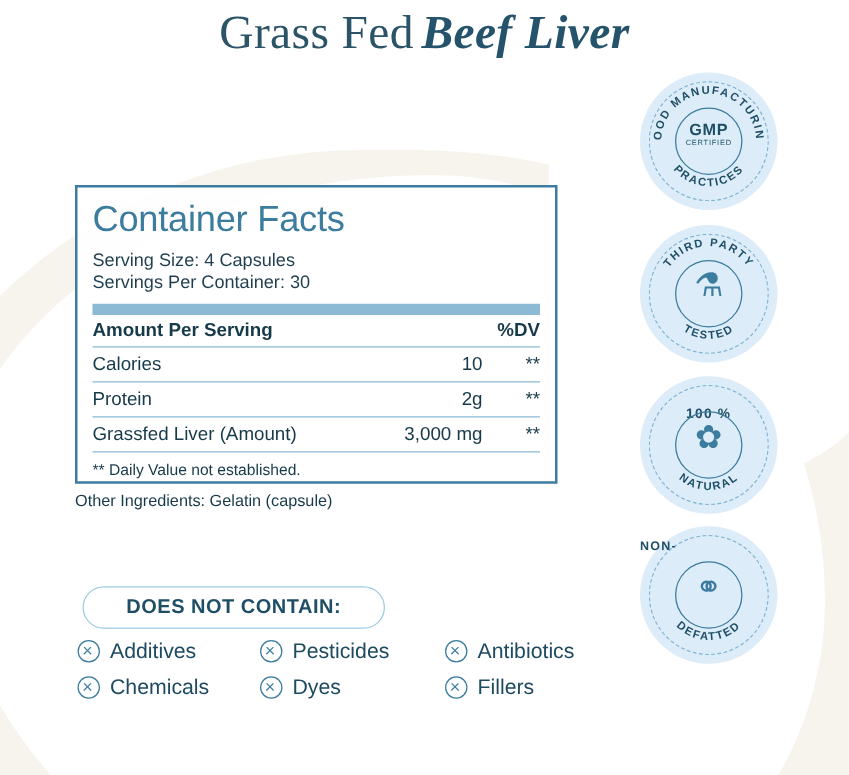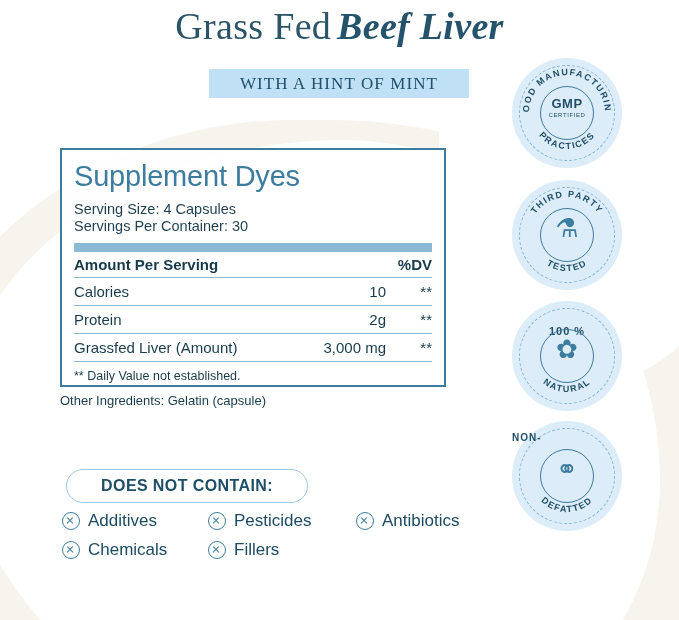--- a/index.html
+++ b/index.html
@@ -313,24 +313,23 @@
   <div class="bg-white-curve"></div>
   <div class="bg-white-right"></div>
 </div>
 
 <div class="page">
 
   <div class="title">
     <span class="reg">Grass Fed</span><span class="em">Beef Liver</span>
   </div>
 
-  <div class="hint-badge">WITH A HINT OF MINT</div>
 
   <div class="facts">
-    <div class="facts-title">Supplement Dyes</div>
+    <div class="facts-title">Container Facts</div>
     <div class="facts-serv">Serving Size: 4 Capsules</div>
     <div class="facts-serv">Servings Per Container: 30</div>
     <div class="bar"></div>
 
     <div class="hdr-row">
       <span class="aps">Amount Per Serving</span>
       <span class="dv">%DV</span>
     </div>
 
     <div class="nut-row">
@@ -371,20 +370,24 @@
       </div>
       <div class="dnc-item c3">
         <span class="x-circle"></span>
         <span>Antibiotics</span>
       </div>
     </div>
     <div class="dnc-row">
       <div class="dnc-item c1">
         <span class="x-circle"></span>
         <span>Chemicals</span>
+      </div>
+      <div class="dnc-item c2">
+        <span class="x-circle"></span>
+        <span>Dyes</span>
       </div>
       <div class="dnc-item c3">
         <span class="x-circle"></span>
         <span>Fillers</span>
       </div>
     </div>
   </div>
 
   <div class="seal s1">
     <div class="ring"></div>

